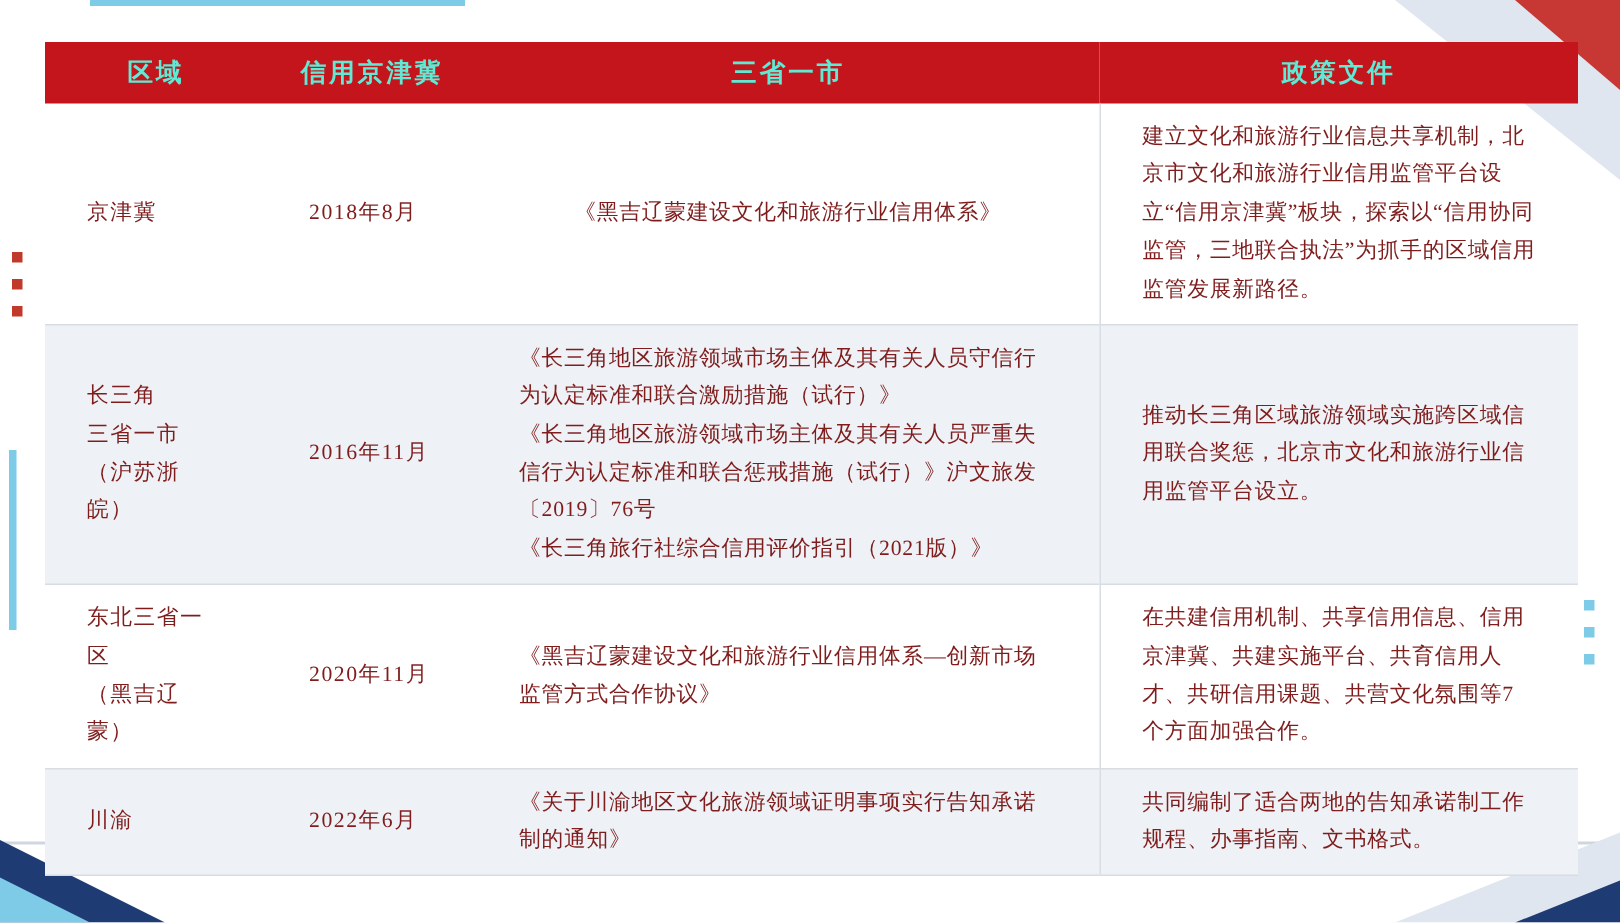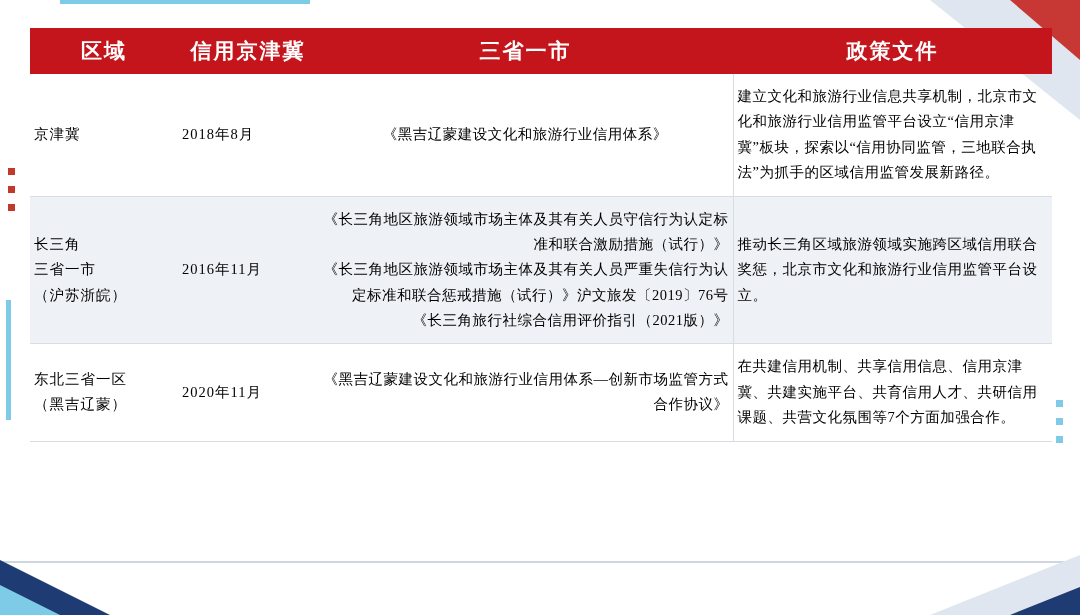--- a/index.html
+++ b/index.html
@@ -83,42 +83,42 @@
     top: 28px;
     width: 1022px;
   }
   table.policy {
     width: 100%;
     border-collapse: collapse;
     table-layout: fixed;
   }
   table.policy th {
     background: #c4151c;
-    color: #ffffff;
-    font-size: 21px;
+    color: #5eead4;
+    font-size: 17px;
     font-weight: bold;
     letter-spacing: 2px;
     padding: 9px 4px;
     text-align: center;
     border: none;
   }
   table.policy td {
     font-size: 14.5px;
-    color: #000000;
+    color: #7f1d1d;
     line-height: 1.75;
-    padding: 10px 4px;
+    padding: 10px 28px;
     vertical-align: middle;
     border-bottom: 1px solid #d8dde3;
   }
   table.policy tr td.c-region,
   table.policy tr td.c-date {
     letter-spacing: 1px;
   }
   table.policy tr td.c-doc {
-    text-align: right;
+    text-align: left;
     letter-spacing: 0.5px;
   }
   table.policy tr td.c-doc.center { text-align: center; }
   table.policy tr td.c-result {
     text-align: left;
     letter-spacing: 0.5px;
     border-left: 1px solid #d8dde3;
   }
   table.policy tr.alt td {
     background: #eef1f5;
@@ -186,15 +186,21 @@
 《长三角旅行社综合信用评价指引（2021版）》</td>
         <td class="c-result multiline">推动长三角区域旅游领域实施跨区域信用联合奖惩，北京市文化和旅游行业信用监管平台设立。</td>
       </tr>
       <tr>
         <td class="c-region multiline">东北三省一区
 （黑吉辽蒙）</td>
         <td class="c-date">2020年11月</td>
         <td class="c-doc multiline">《黑吉辽蒙建设文化和旅游行业信用体系—创新市场监管方式合作协议》</td>
         <td class="c-result multiline">在共建信用机制、共享信用信息、信用京津冀、共建实施平台、共育信用人才、共研信用课题、共营文化氛围等7个方面加强合作。</td>
       </tr>
+      <tr class="alt">
+        <td class="c-region multiline">川渝</td>
+        <td class="c-date">2022年6月</td>
+        <td class="c-doc multiline">《关于川渝地区文化旅游领域证明事项实行告知承诺制的通知》</td>
+        <td class="c-result multiline">共同编制了适合两地的告知承诺制工作规程、办事指南、文书格式。</td>
+      </tr>
     </tbody>
   </table>
 </div>
 
 </body></html>

